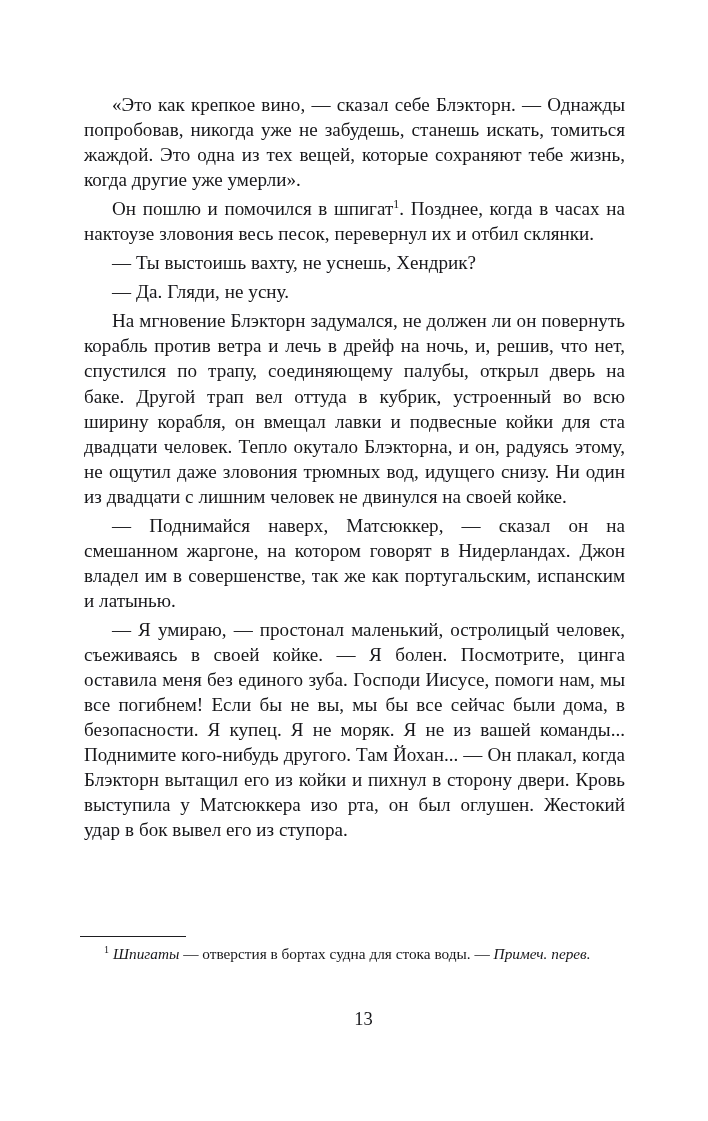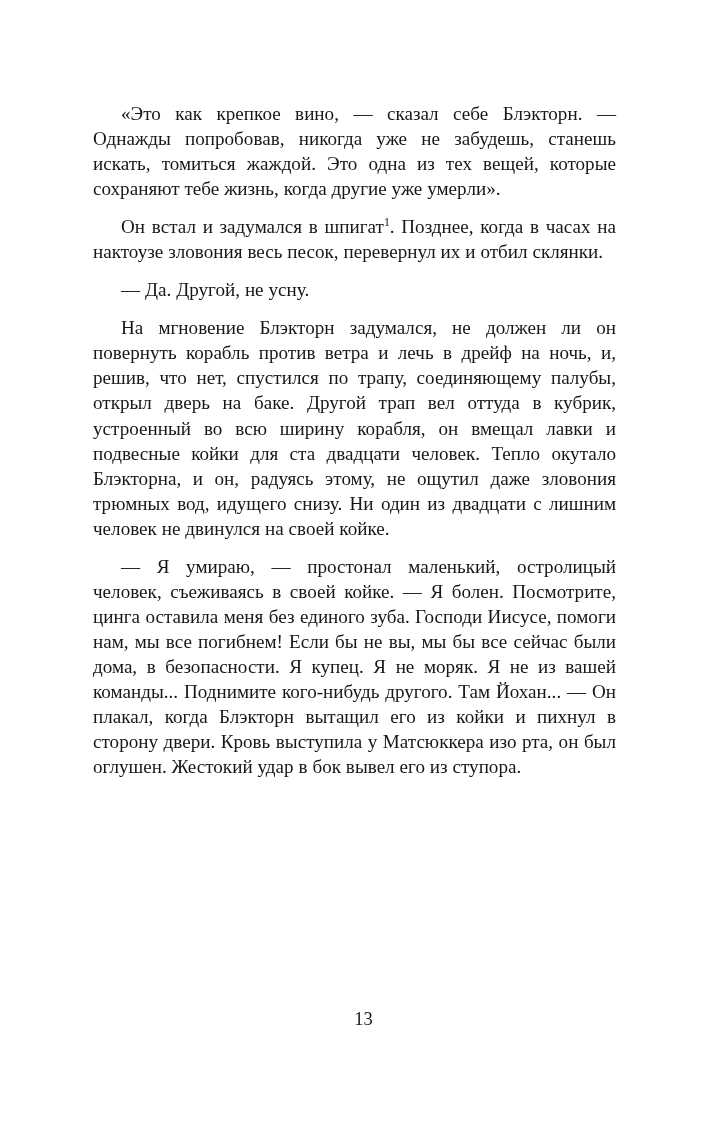--- a/index.html
+++ b/index.html
@@ -25,21 +25,21 @@
 
   
   .textblock {
     position: absolute;
     left: 80px;
     top: 88px;
     width: 549px;
   }
 
   .para {
-    margin: 13px;
+    margin: 4px;
     text-align: justify;
     text-justify: inter-word;
     font-size: 19.1px;
     line-height: 25.05px;
     text-indent: 28px;
     hyphens: manual;
     letter-spacing: 0.01px;
     word-spacing: 0.1px;
   }
 
@@ -92,29 +92,35 @@
 </style>
 </head>
 <body>
 
 <div class="page">
 
   <div class="textblock">
 
     <p class="para">«Это как крепкое вино, — сказал себе Блэкторн. — Однажды попробовав, никогда уже не забудешь, станешь искать, томиться жаждой. Это одна из тех вещей, которые сохраняют тебе жизнь, когда другие уже умерли».</p>
 
-    <p class="para"><span>Он встал и задумался в шпигат</span><span class="sup">1</span><span>. Позднее, когда в часах на нактоузе зловония весь песок, перевернул их и отбил склянки.</span></p>
+    <p class="para"><span>Он пошлю и помочился в шпигат</span><span class="sup">1</span><span>. Позднее, когда в часах на нактоузе зловония весь песок, перевернул их и отбил склянки.</span></p>
 
+    <p class="para">— Ты выстоишь вахту, не уснешь, Хендрик?</p>
 
-    <p class="para">— Да. Другой, не усну.</p>
+    <p class="para">— Да. Гляди, не усну.</p>
 
 
     <p class="para">На мгновение Блэкторн задумался, не должен ли он повернуть корабль против ветра и лечь в дрейф на ночь, и, решив, что нет, спустился по трапу, соединяющему палубы, открыл дверь на баке. Другой трап вел оттуда в кубрик, устроенный во всю ширину корабля, он вмещал лавки и подвесные койки для ста двадцати человек. Тепло окутало Блэкторна, и он, радуясь этому, не ощутил даже зловония трюмных вод, идущего снизу. Ни один из двадцати с лишним человек не двинулся на своей койке.</p>
 
+    <p class="para">— Поднимайся наверх, Матсюккер, — сказал он на смешанном жаргоне, на котором говорят в Нидерландах. Джон владел им в совершенстве, так же как португальским, испанским и латынью.</p>
 
     <p class="para">— Я умираю, — простонал маленький, остролицый человек, съеживаясь в своей койке. — Я болен. Посмотрите, цинга оставила меня без единого зуба. Господи Иисусе, помоги нам, мы все погибнем! Если бы не вы, мы бы все сейчас были дома, в безопасности. Я купец. Я не моряк. Я не из вашей команды... Поднимите кого-нибудь другого. Там Йохан... — Он плакал, когда Блэкторн вытащил его из койки и пихнул в сторону двери. Кровь выступила у Матсюккера изо рта, он был оглушен. Жестокий удар в бок вывел его из ступора.</p>
 
   </div>
 
+  <div class="footnote-area">
+    <div class="footnote-rule"></div>
+    <p class="footnote"><span class="fsup">1</span><i>Шпигаты</i><span> — отверстия в бортах судна для стока воды. — </span><i>Примеч. перев.</i></p>
+  </div>
 
   <div class="folio">13</div>
 
 </div>
 
 </body></html>

